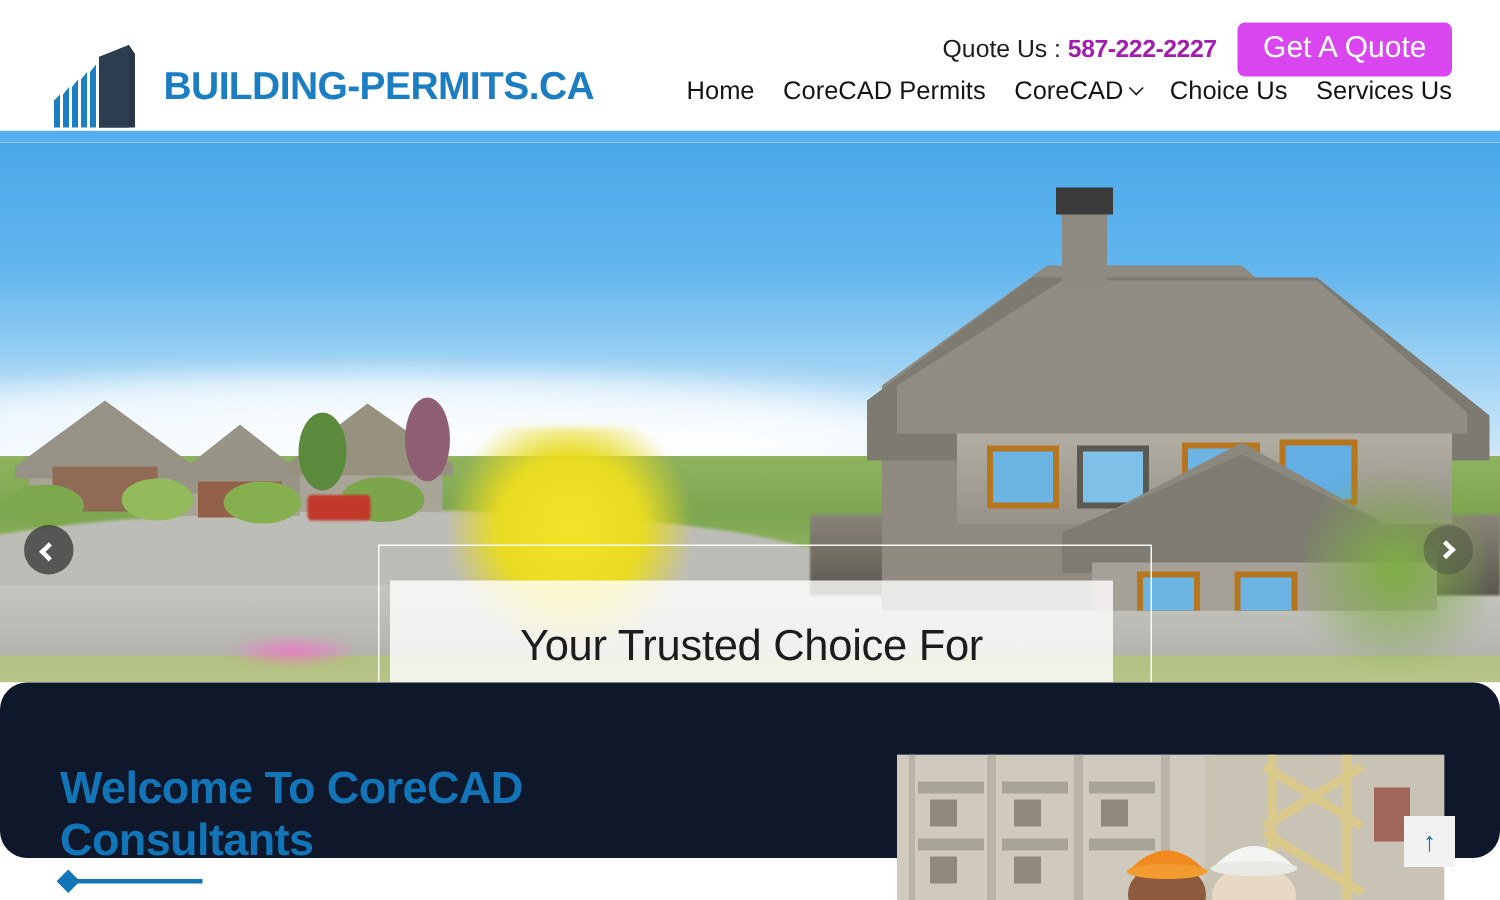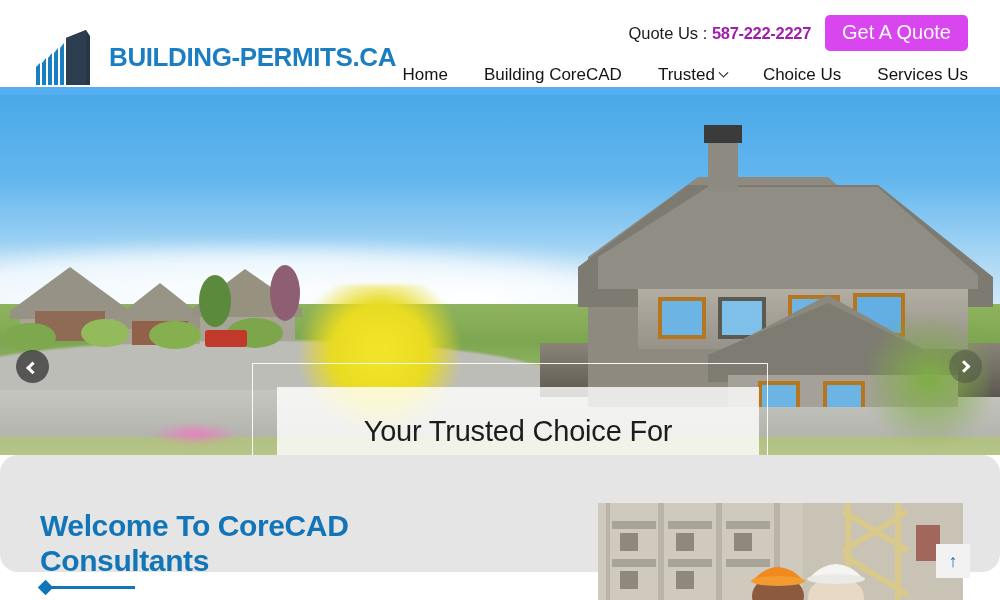--- a/index.html
+++ b/index.html
@@ -33,21 +33,21 @@
     display: flex; align-items: center; gap: 14px; margin-top: 15px;
   }
   .callus { font-size: 16.5px; color: #1c1c1c; white-space: nowrap; }
   .callus .phone { color: #a21caf; font-weight: bold; letter-spacing: -0.3px; }
   .quote-btn {
     background: #d946ef; color: #ffffff; font-size: 20px;
     padding: 7px 17px 9px 17px; border: none; border-radius: 5px;
     cursor: pointer; white-space: nowrap; line-height: 1;
     font-family: "Liberation Sans", sans-serif;
   }
-  .nav { display: flex; align-items: center; gap: 36px; margin-top: 14px; }
+  .nav { display: flex; align-items: center; gap: 19px; margin-top: 0; }
   .nav-item {
     font-size: 17px; color: #141414; white-space: nowrap; cursor: pointer;
     display: flex; align-items: center; gap: 5px;
   }
   .chev-down {
     display: inline-block; width: 7px; height: 7px;
     border-right: 1.4px solid #141414; border-bottom: 1.4px solid #141414;
     transform: rotate(45deg) translate(-2px,-2px);
   }
   .blue-rule { height: 8px; background: #55aef0; width: 100%; }
@@ -117,21 +117,21 @@
     position: absolute; left: 205px; bottom: 108px; width: 42px; height: 17px;
     background: #c0392b; border-radius: 3px; filter: blur(.7px);
   }
 
   
   .caption-frame {
     position: absolute; left: 252px; top: 268px; width: 516px; height: 152px;
     border: 1.5px solid rgba(255,255,255,.92);
   }
   .caption-box {
-    position: absolute; left: 277px; top: 292px; width: 482px; height: 128px;
+    position: absolute; left: 260px; top: 292px; width: 482px; height: 128px;
     background: rgba(255,255,255,.80);
     display: flex; flex-direction: column; align-items: center;
     justify-content: center; gap: 2px;
   }
   .cap-line1 {
     font-size: 29px; color: #1c1c1c; letter-spacing: -0.2px; line-height: 1.25;
   }
   .cap-line2 {
     font-size: 31px; font-weight: bold; color: #1275b8;
     letter-spacing: -0.3px; line-height: 1.25;
@@ -145,21 +145,21 @@
   }
   .car-prev { left: 16px; background: rgba(60,60,60,.80); }
   .car-next { right: 18px; background: rgba(60,60,60,.38); }
   .chev-l, .chev-r {
     width: 9px; height: 9px; border-top: 3px solid #fff; border-right: 3px solid #fff;
   }
   .chev-l { transform: rotate(-135deg) translate(-1px,-1px); }
   .chev-r { transform: rotate(45deg) translate(-1px,1px); }
 
   
-  .welcome { position: relative; width: 1000px; height: 117px; background: #e5e5e5; border-radius: 18px; }
+  .welcome { position: relative; width: 1000px; height: 117px; background: #0f172a; border-radius: 18px; }
   .welcome-title {
     position: absolute; left: 40px; top: 53px;
     font-size: 30px; font-weight: bold; color: #1275b8;
     line-height: 1.18; letter-spacing: -0.4px; max-width: 420px;
   }
   .deco { position: absolute; left: 40px; top: 127px; display: flex; align-items: center; }
   .deco-diamond {
     width: 11px; height: 11px; background: #1275b8; transform: rotate(45deg);
   }
   .deco-line { width: 86px; height: 2.5px; background: #1275b8; margin-left: -2px; }
@@ -207,24 +207,24 @@
           <span class="phone">587-222-2227</span>
         </div>
         <button class="quote-btn">Get A Quote</button>
       </div>
 
       <div class="nav">
         <div class="nav-item">
           <span>Home</span>
         </div>
         <div class="nav-item">
-          <span>Building CoreCAD</span>
-        </div>
-        <div class="nav-item">
-          <span>Trusted</span>
+          <span>CoreCAD Permits</span>
+        </div>
+        <div class="nav-item">
+          <span>CoreCAD</span>
           <i class="chev-down"></i>
         </div>
         <div class="nav-item">
           <span>Choice Us</span>
         </div>
         <div class="nav-item">
           <span>Services Us</span>
         </div>
       </div>
     </div>

